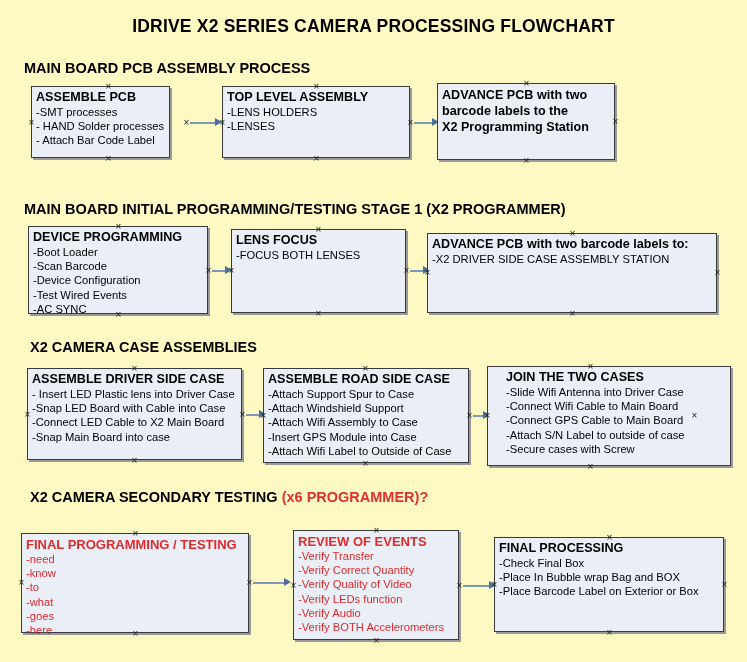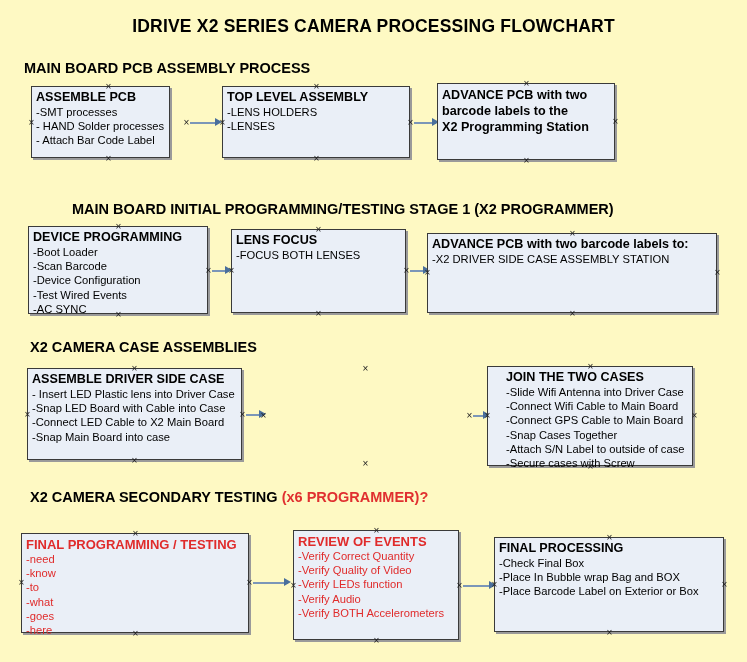--- a/index.html
+++ b/index.html
@@ -140,21 +140,21 @@
 
   <div class="node wrapline" style="left:437px; top:83px; width:178px; height:77px;">
     <div class="nd-title">ADVANCE PCB with two</div>
     <div class="nd-title">barcode labels to the</div>
     <div class="nd-title"> X2 Programming Station</div>
   </div>
   <div class="xmark" style="left:522px; top:79px;"></div>
   <div class="xmark" style="left:611px; top:117px;"></div>
   <div class="xmark" style="left:522px; top:156px;"></div>
 
-  <div class="section-head" style="left:24px; top:201px;margin-left:48px;">MAIN BOARD INITIAL PROGRAMMING/TESTING STAGE 1 (X2 PROGRAMMER)</div>
+  <div class="section-head" style="left:24px; top:201px;">MAIN BOARD INITIAL PROGRAMMING/TESTING STAGE 1 (X2 PROGRAMMER)</div>
 
   <div class="node" style="left:28px; top:226px; width:180px; height:88px;">
     <div class="nd-title">DEVICE PROGRAMMING</div>
     <div class="nd-line">-Boot Loader</div>
     <div class="nd-line">-Scan Barcode</div>
     <div class="nd-line">-Device Configuration</div>
     <div class="nd-line">-Test Wired Events</div>
     <div class="nd-line">-AC SYNC</div>
   </div>
   <div class="xmark" style="left:114px; top:222px;"></div>
@@ -195,34 +195,41 @@
     <div class="nd-line">-Snap Main Board into case</div>
   </div>
   <div class="xmark" style="left:130px; top:364px;"></div>
   <div class="xmark" style="left:23px; top:410px;"></div>
   <div class="xmark" style="left:238px; top:410px;"></div>
   <div class="xmark" style="left:130px; top:456px;"></div>
 
   <div class="conn" style="left:246px; top:414px; width:17px;"></div>
   <div class="arrowhead" style="left:259px; top:410px;"></div>
 
+  <div class="node" style="left:263px; top:368px; width:206px; height:95px;">
+    <div class="nd-title">ASSEMBLE ROAD SIDE CASE</div>
+    <div class="nd-line">-Attach Support Spur to Case</div>
+    <div class="nd-line">-Attach Windshield Support</div>
+    <div class="nd-line">-Attach Wifi Assembly to Case</div>
+    <div class="nd-line">-Insert GPS Module into Case</div>
+    <div class="nd-line">-Attach Wifi Label to Outside of Case</div>
+  </div>
   <div class="xmark" style="left:361px; top:364px;"></div>
   <div class="xmark" style="left:259px; top:411px;"></div>
   <div class="xmark" style="left:465px; top:411px;"></div>
   <div class="xmark" style="left:361px; top:459px;"></div>
 
   <div class="conn" style="left:473px; top:415px; width:14px;"></div>
   <div class="arrowhead" style="left:483px; top:411px;"></div>
 
-  <div class="node" style="left:487px; top:366px; width:206px; height:100px;padding-left:18px;">
+  <div class="node" style="left:487px; top:366px; width:244px; height:100px;padding-left:18px;">
     <div class="nd-title">JOIN THE TWO CASES</div>
     <div class="nd-line">-Slide Wifi Antenna into Driver Case</div>
     <div class="nd-line">-Connect Wifi Cable to Main Board</div>
     <div class="nd-line">-Connect GPS Cable to Main Board</div>
-    <div class="nd-line">-Snap Cases Together</div>
     <div class="nd-line">-Attach S/N Label to outside of case</div>
     <div class="nd-line">-Secure cases with Screw</div>
   </div>
   <div class="xmark" style="left:586px; top:362px;"></div>
   <div class="xmark" style="left:483px; top:411px;"></div>
   <div class="xmark" style="left:690px; top:411px;"></div>
   <div class="xmark" style="left:586px; top:462px;"></div>
 
   <div class="section-head" style="left:30px; top:489px;">
     <span>X2 CAMERA SECONDARY TESTING </span><span class="accent">(x6 PROGRAMMER)?</span>
@@ -240,20 +247,21 @@
   <div class="xmark" style="left:131px; top:529px;"></div>
   <div class="xmark" style="left:17px; top:578px;"></div>
   <div class="xmark" style="left:245px; top:578px;"></div>
   <div class="xmark" style="left:131px; top:629px;"></div>
 
   <div class="conn" style="left:253px; top:582px; width:35px;"></div>
   <div class="arrowhead" style="left:284px; top:578px;"></div>
 
   <div class="node red" style="left:293px; top:530px; width:166px; height:110px;">
     <div class="nd-title">REVIEW OF EVENTS</div>
+    <div class="nd-line">-Verify Transfer</div>
     <div class="nd-line">-Verify Correct Quantity</div>
     <div class="nd-line">-Verify Quality of Video</div>
     <div class="nd-line">-Verify LEDs function</div>
     <div class="nd-line">-Verify Audio</div>
     <div class="nd-line">-Verify BOTH Accelerometers</div>
   </div>
   <div class="overflow-line" style="left:296px; top:646px;margin-top:20px;">-Test of accessory ports?</div>
   <div class="xmark" style="left:372px; top:526px;"></div>
   <div class="xmark" style="left:289px; top:581px;"></div>
   <div class="xmark" style="left:455px; top:581px;"></div>

